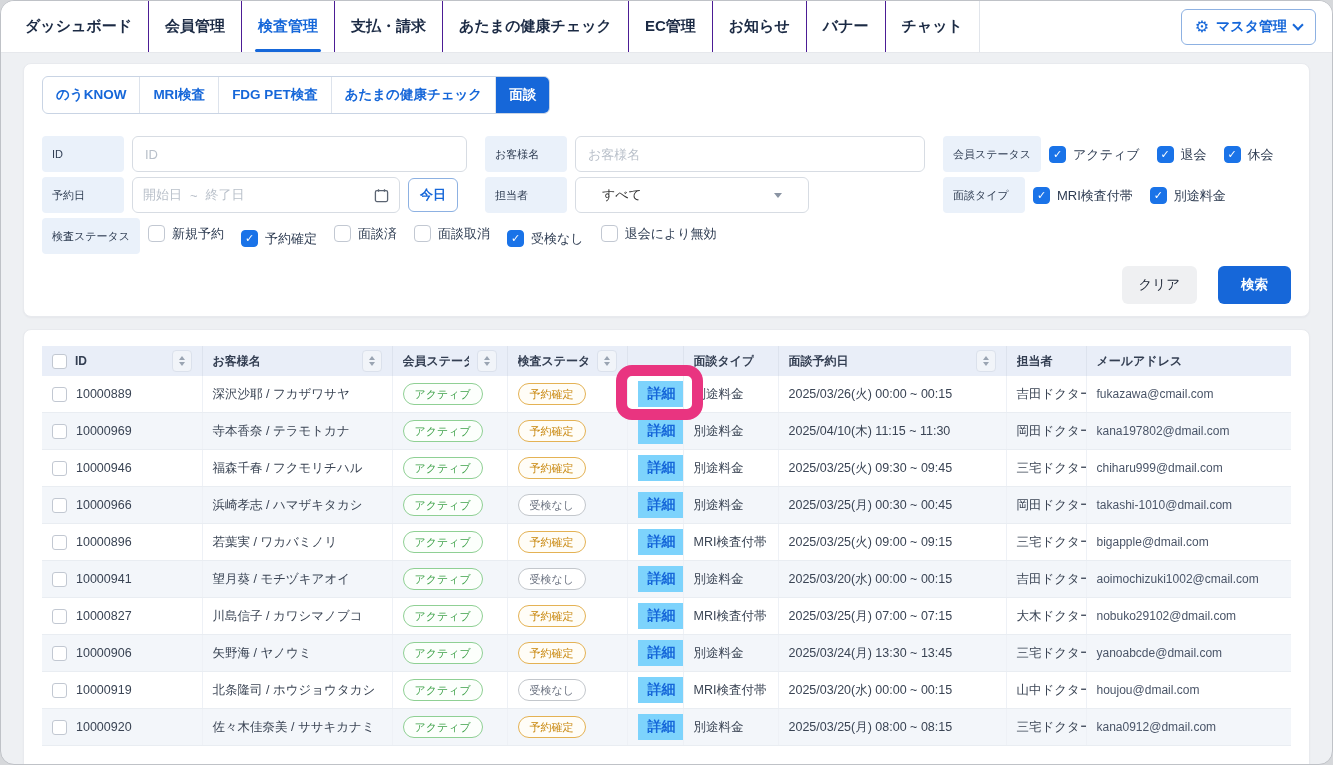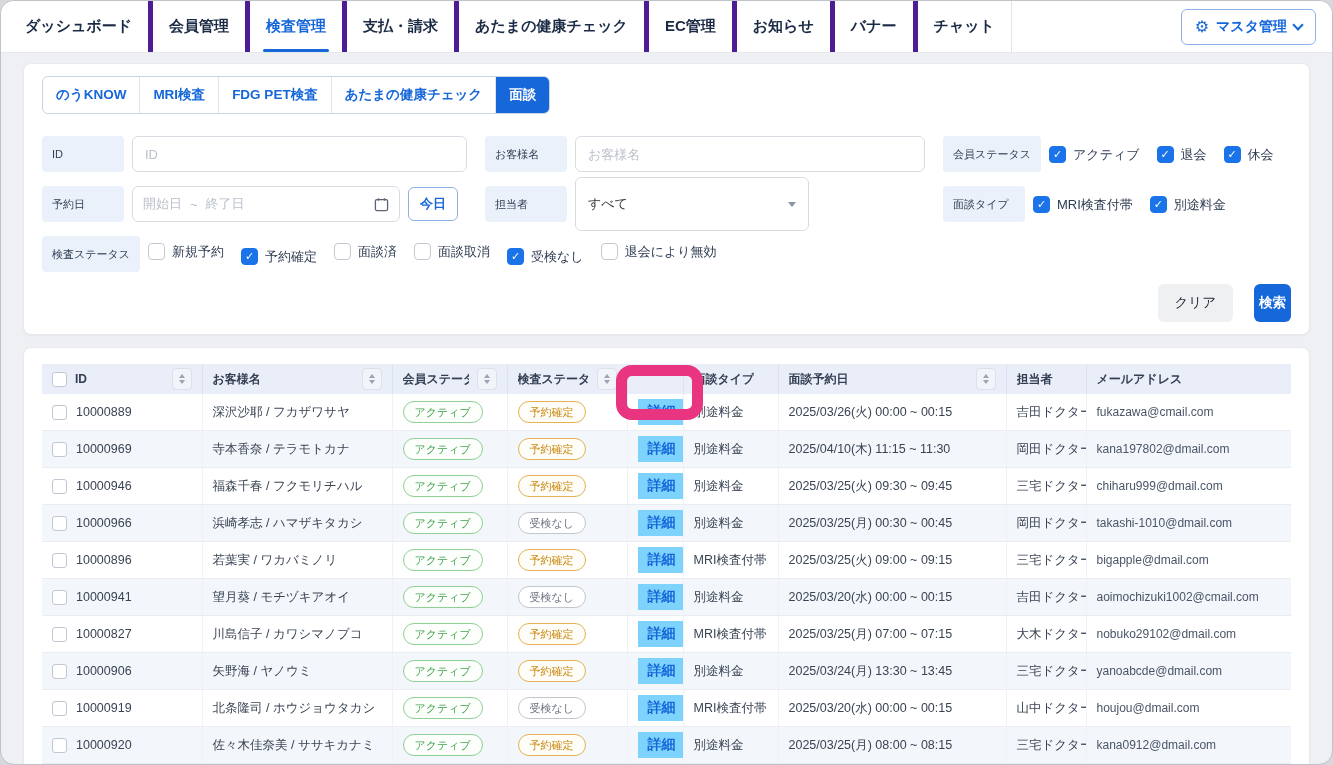--- a/index.html
+++ b/index.html
@@ -21,21 +21,21 @@
     height:52px; background:#fff; border-bottom:1px solid #e6e8ec;
     display:flex; align-items:stretch; justify-content:space-between;
     padding:0 16px 0 8px;
   }
   .nav-items{ display:flex; align-items:stretch; }
   .nav-item{
     display:flex; align-items:center; padding:0 16px;
     font-size:15px; font-weight:bold; color:#1b2a44; cursor:pointer;
     position:relative; white-space:nowrap;
   }
-  .nav-item:not(:first-child){ border-left:5px solid #4c1d95; }
+  .nav-item:not(:first-child){ border-left:1px solid #4c1d95; }
   .nav-item:last-child{ border-right:1px solid #e1e5eb; }
   .nav-item.active{ color:#1667d9; }
   .nav-item.active::after{
     content:""; position:absolute; left:13px; right:13px; bottom:0;
     height:3px; background:#1667d9; border-radius:3px;
   }
   .master-btn{
     align-self:center;
     display:flex; align-items:center; gap:7px;
     background:#fff; border:1px solid #8db1e2; border-radius:6px;
@@ -87,42 +87,42 @@
     display:flex; align-items:center; gap:8px; padding:0 10px; background:#fff; cursor:text;
   }
   .ph{ font-size:13px; color:#b9c0ca; white-space:nowrap; }
   .cal{ margin-left:auto; display:flex; cursor:pointer; }
   .today-btn{
     height:34px; padding:0 11px; background:#fff;
     border:1px solid #8db1e2; border-radius:6px;
     color:#1667d9; font-weight:bold; font-size:13px; cursor:pointer; font-family:inherit;
   }
   .select-box{
-    width:234px; height:54px; border:1px solid #d7dce3; border-radius:6px;
+    width:234px; height:36px; border:1px solid #d7dce3; border-radius:6px;
     display:flex; align-items:center; justify-content:space-between;
-    padding:0 12px; font-size:13px; color:#333; background:#fff; cursor:pointer;
+    padding:0 26px; font-size:13px; color:#333; background:#fff; cursor:pointer;
   }
   .caret{ width:0; height:0; border-left:4px solid transparent; border-right:4px solid transparent; border-top:5px solid #8a94a3; }
   
   .chk{ display:inline-flex; align-items:center; gap:7px; margin-right:17px; font-size:13px; color:#2e3c52; cursor:pointer; white-space:nowrap; }
   .box{
     width:17px; height:17px; border:1.5px solid #c2c8d2; border-radius:4px; background:#fff;
     display:inline-flex; align-items:center; justify-content:center;
     font-size:11px; font-weight:bold; color:#fff; flex:none;
   }
   .box.on{ background:#1a73e8; border-color:#1a73e8; }
   
   .actions{ display:flex; justify-content:flex-end; gap:21px; margin-top:12px; }
   .btn-clear{
     background:#eff0f2; border:none; border-radius:6px; color:#1c2536;
     font-size:13.5px; padding:10px 17px; cursor:pointer; font-family:inherit;
   }
   .btn-search{
     background:#1667d9; border:none; border-radius:6px; color:#fff; font-weight:bold;
-    font-size:13.5px; padding:10px 5px; cursor:pointer; font-family:inherit;
+    font-size:13.5px; padding:10px 23px; cursor:pointer; font-family:inherit;
   }
   
   .table-card{ padding:16px 18px 14px; }
   table.grid{ width:100%; border-collapse:collapse; table-layout:fixed; }
   thead th{
     background:#e9eef8; font-size:12px; font-weight:bold; color:#333e52;
     text-align:left; padding:4px 10px; height:30px;
     border-right:1px solid #dde3ee;
   }
   thead th:last-child{ border-right:none; }

